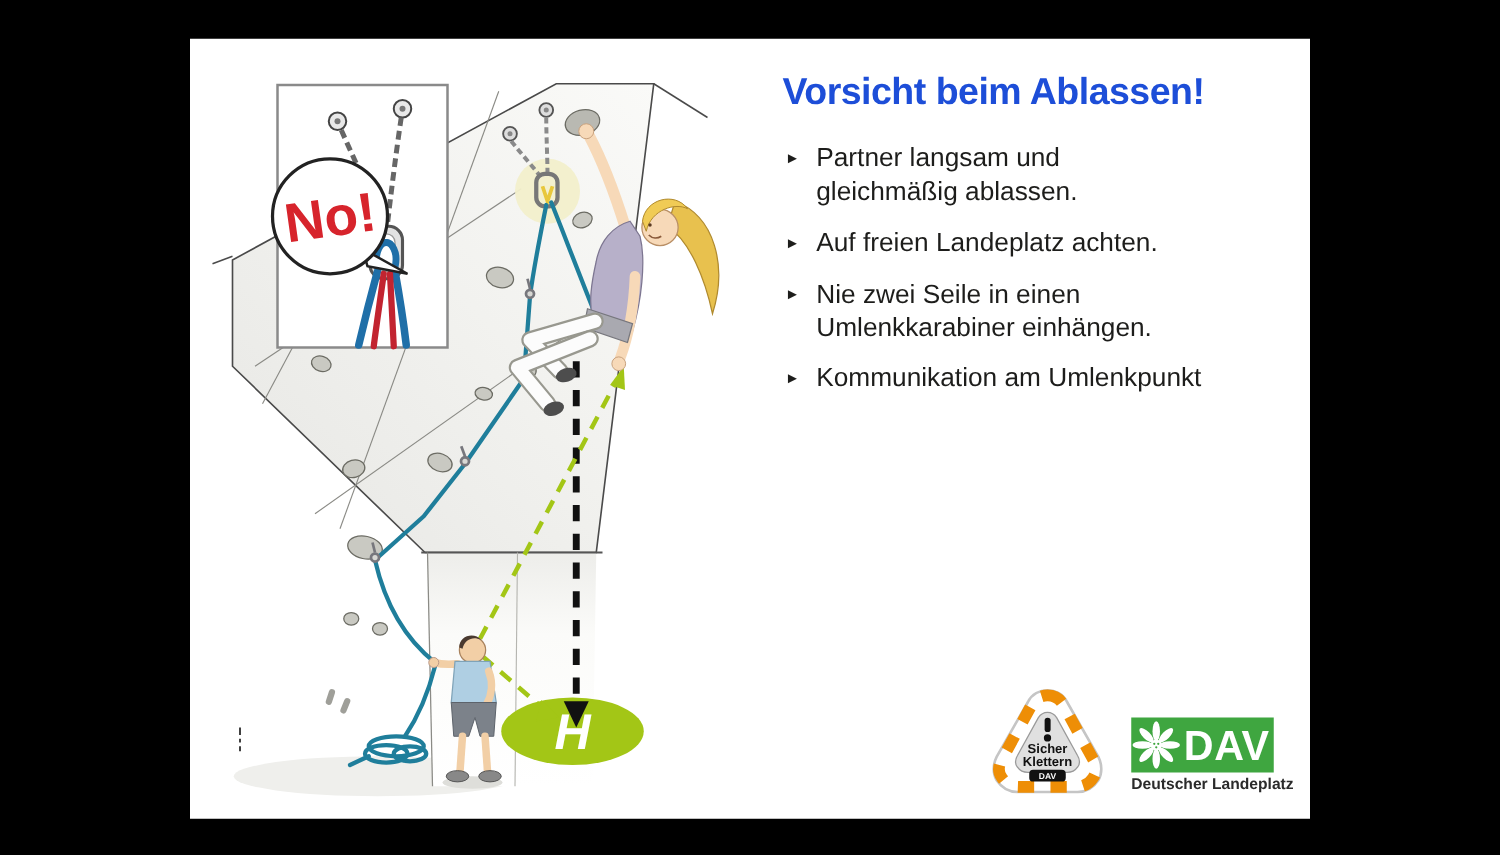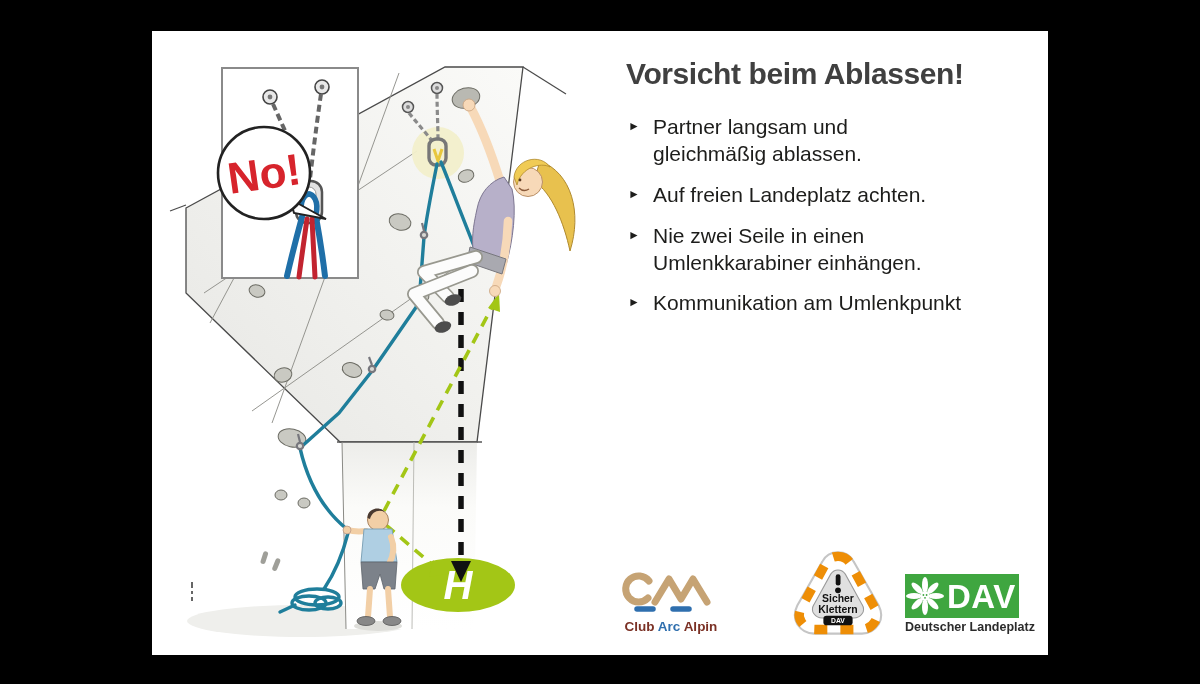--- a/index.html
+++ b/index.html
@@ -3,21 +3,21 @@
 <meta charset="utf-8">
 <style>
   html,body{margin:0;padding:0;background:#000;}
   .canvas{position:relative;width:1200px;height:684px;background:#000;overflow:hidden;
           font-family:"Liberation Sans",sans-serif;}
   .content{position:absolute;left:152px;top:31px;width:896px;height:624px;background:#fff;}
   .illu{position:absolute;left:0;top:0;}
 
   
   .textcol{position:absolute;left:474px;top:26px;width:368px;}
-  .title{font-size:30px;font-weight:bold;color:#404040;letter-spacing:-0.4px;line-height:1.1;}
+  .title{font-size:30px;font-weight:bold;color:#1d4ed8;letter-spacing:-0.4px;line-height:1.1;}
   ul.bullets{list-style:none;margin:24px 0 0 0;padding:0;}
   ul.bullets li{position:relative;padding-left:27px;font-size:21px;line-height:1.28;
                 color:#1d1d1b;margin-bottom:14px;}
   ul.bullets li .marker{position:absolute;left:2px;top:5px;font-size:12px;color:#1d1d1b;}
 
   
   .logo-caa{position:absolute;left:463px;top:537px;width:112px;text-align:center;}
   .caa-caption{font-size:13.5px;font-weight:bold;color:#7B3125;margin-top:1px;white-space:nowrap;}
   .caa-caption .arc{color:#2F6FAE;}
   .logo-sk{position:absolute;left:638px;top:516px;width:96px;height:96px;}
@@ -221,29 +221,20 @@
     <div class="textcol">
       <div class="title">Vorsicht beim Ablassen!</div>
       <ul class="bullets" id="bullet-list">
           <li><span class="marker">►</span>Partner langsam und<br>gleichmäßig ablassen.</li>
           <li><span class="marker">►</span>Auf freien Landeplatz achten.</li>
           <li><span class="marker">►</span>Nie zwei Seile in einen<br>Umlenkkarabiner einhängen.</li>
           <li><span class="marker">►</span>Kommunikation am Umlenkpunkt</li>
         </ul>
     </div>
 
-    <div class="logo-caa">
-      <svg width="112" height="46" viewBox="0 0 112 46">
-        <path d="M 34,13 A 13 13 0 1 0 33,30" fill="none" stroke="#C6A374" stroke-width="7" stroke-linecap="round"></path>
-        <path d="M 40,34 L 54,11 L 66,31 L 78,11 L 92,34" fill="none" stroke="#C6A374" stroke-width="7" stroke-linecap="round" stroke-linejoin="round"></path>
-        <line x1="22" y1="41" x2="38" y2="41" stroke="#2F6FAE" stroke-width="5.5" stroke-linecap="round"></line>
-        <line x1="58" y1="41" x2="74" y2="41" stroke="#2F6FAE" stroke-width="5.5" stroke-linecap="round"></line>
-      </svg>
-      <div class="caa-caption"><span>Club</span> <span class="arc">Arc</span> <span>Alpin</span></div>
-    </div>
 
     <div class="logo-sk">
       <svg width="96" height="96" viewBox="0 0 92 92">
         <path d="M 46,5 C 52,5 58,8 61,14 L 85,56 C 88,62 88,69 85,74 C 81,80 75,83 69,83
                  L 23,83 C 17,83 11,80 7,74 C 4,69 4,62 7,56 L 31,14 C 34,8 40,5 46,5 Z" fill="#fff" stroke="#C5C5C5" stroke-width="2"></path>
         <path d="M 46,9 C 51,9 55,11 58,16 L 81,58 C 84,63 84,68 81,72 C 78,77 73,79 68,79
                  L 24,79 C 19,79 14,77 11,72 C 8,68 8,63 11,58 L 34,16 C 37,11 41,9 46,9 Z" fill="none" stroke="#EE8E06" stroke-width="9" stroke-dasharray="12.5 12.5"></path>
         <path d="M 46,22 C 49,22 51,23 53,26 L 69,55 C 71,58 71,62 69,64 C 67,67 64,68 61,68
                  L 31,68 C 28,68 25,67 23,64 C 21,62 21,58 23,55 L 39,26 C 41,23 43,22 46,22 Z" fill="#E0E0E0" stroke="#9a9a9a" stroke-width="1"></path>
         <rect x="43.8" y="26" width="4.6" height="11" rx="2.2" fill="#111"></rect>

